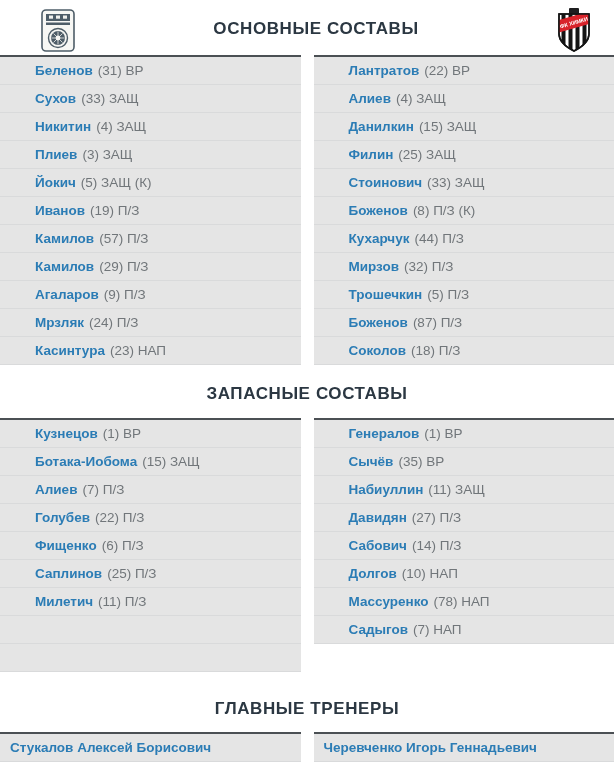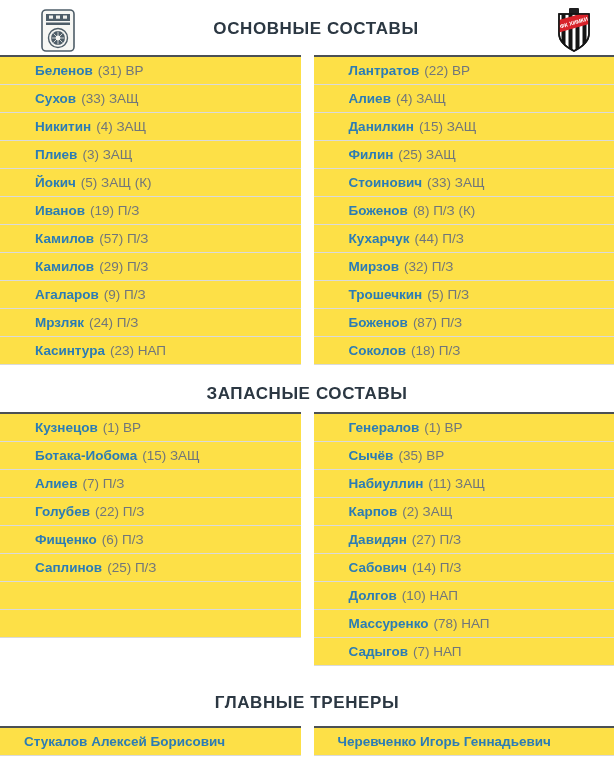--- a/index.html
+++ b/index.html
@@ -11,30 +11,30 @@
     height: 55px; box-sizing: border-box;
     display: flex; align-items: flex-start; 
     padding: 8px 22px 0 40px;
   }
   .logo { width: 36px; height: 45px; display: block; cursor: pointer; }
   .section-title {
     font-weight: bold; font-size: 17px; color: #2b3742;
     letter-spacing: 0.6px; text-align: center; line-height: 17px;
   }
   .header .section-title { margin-top: 12px; flex: 1; }
-  .mid-title-subs { margin-top: 20px; margin-bottom: 10px; }
+  .mid-title-subs { margin-top: 20px; margin-bottom: 16px; }
   .mid-title-coaches { margin-top: 28px; margin-bottom: 15px; }
   .cols { display: flex; gap: 13px; }
   .col { flex: 1; border-top: 2px solid #4b5054; }
   .row {
-    height: 27px; background: #fde047; border-bottom: 1px solid #d9dadb;
+    height: 27px; background: #e5e5e5; border-bottom: 1px solid #d9dadb;
     display: flex; align-items: center; padding-left: 35px;
     font-size: 13.5px; white-space: nowrap; overflow: hidden;
   }
-  .row.coach-row { padding-left: 24px; }
+  .row.coach-row { padding-left: 10px; }
   .pname { color: #2b7cb5; font-weight: bold; cursor: pointer; }
   .pdetail { color: #71767a; margin-left: 5px; }
 </style>
 </head>
 <body>
 
 <div class="page">
 
   <div class="header">
     <svg class="logo" viewBox="0 0 36 45">
@@ -192,41 +192,41 @@
         <span class="pdetail">(22) П/З</span>
       </div>
       <div class="row">
         <span class="pname">Фищенко</span>
         <span class="pdetail">(6) П/З</span>
       </div>
       <div class="row">
         <span class="pname">Саплинов</span>
         <span class="pdetail">(25) П/З</span>
       </div>
+      <div class="row">
+        <span class="pname">Милетич</span>
+        <span class="pdetail">(11) П/З</span>
+      </div>
       <div class="row"></div>
       <div class="row"></div>
     </div>
     <div class="col">
       <div class="row">
         <span class="pname">Генералов</span>
         <span class="pdetail">(1) ВР</span>
       </div>
       <div class="row">
         <span class="pname">Сычёв</span>
         <span class="pdetail">(35) ВР</span>
       </div>
       <div class="row">
         <span class="pname">Набиуллин</span>
         <span class="pdetail">(11) ЗАЩ</span>
       </div>
       <div class="row">
-        <span class="pname">Карпов</span>
-        <span class="pdetail">(2) ЗАЩ</span>
-      </div>
-      <div class="row">
         <span class="pname">Давидян</span>
         <span class="pdetail">(27) П/З</span>
       </div>
       <div class="row">
         <span class="pname">Сабович</span>
         <span class="pdetail">(14) П/З</span>
       </div>
       <div class="row">
         <span class="pname">Долгов</span>
         <span class="pdetail">(10) НАП</span>

